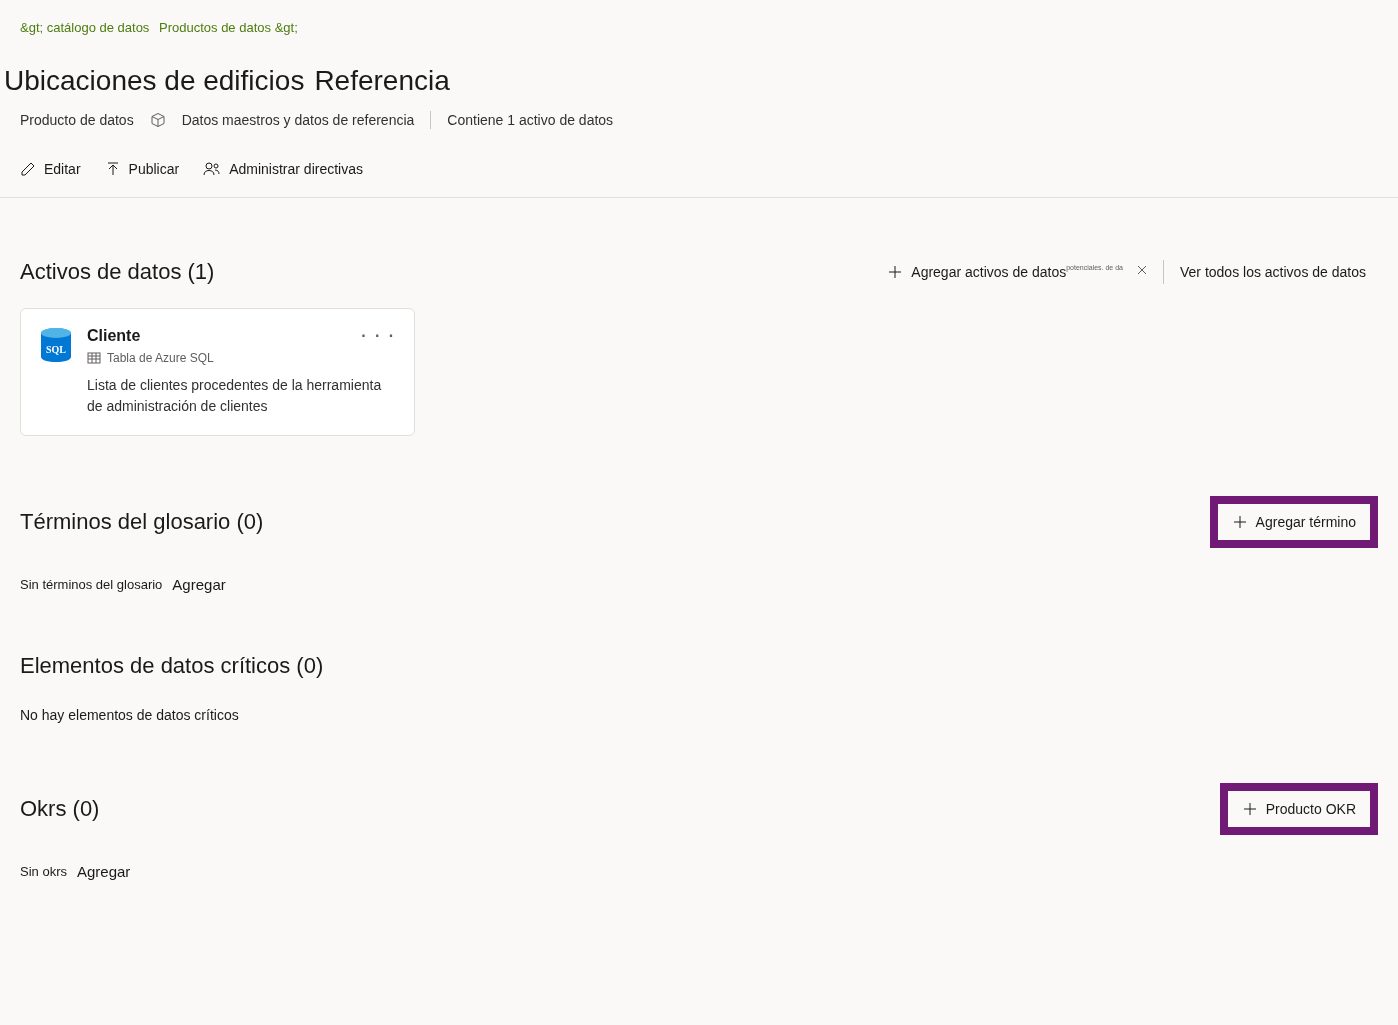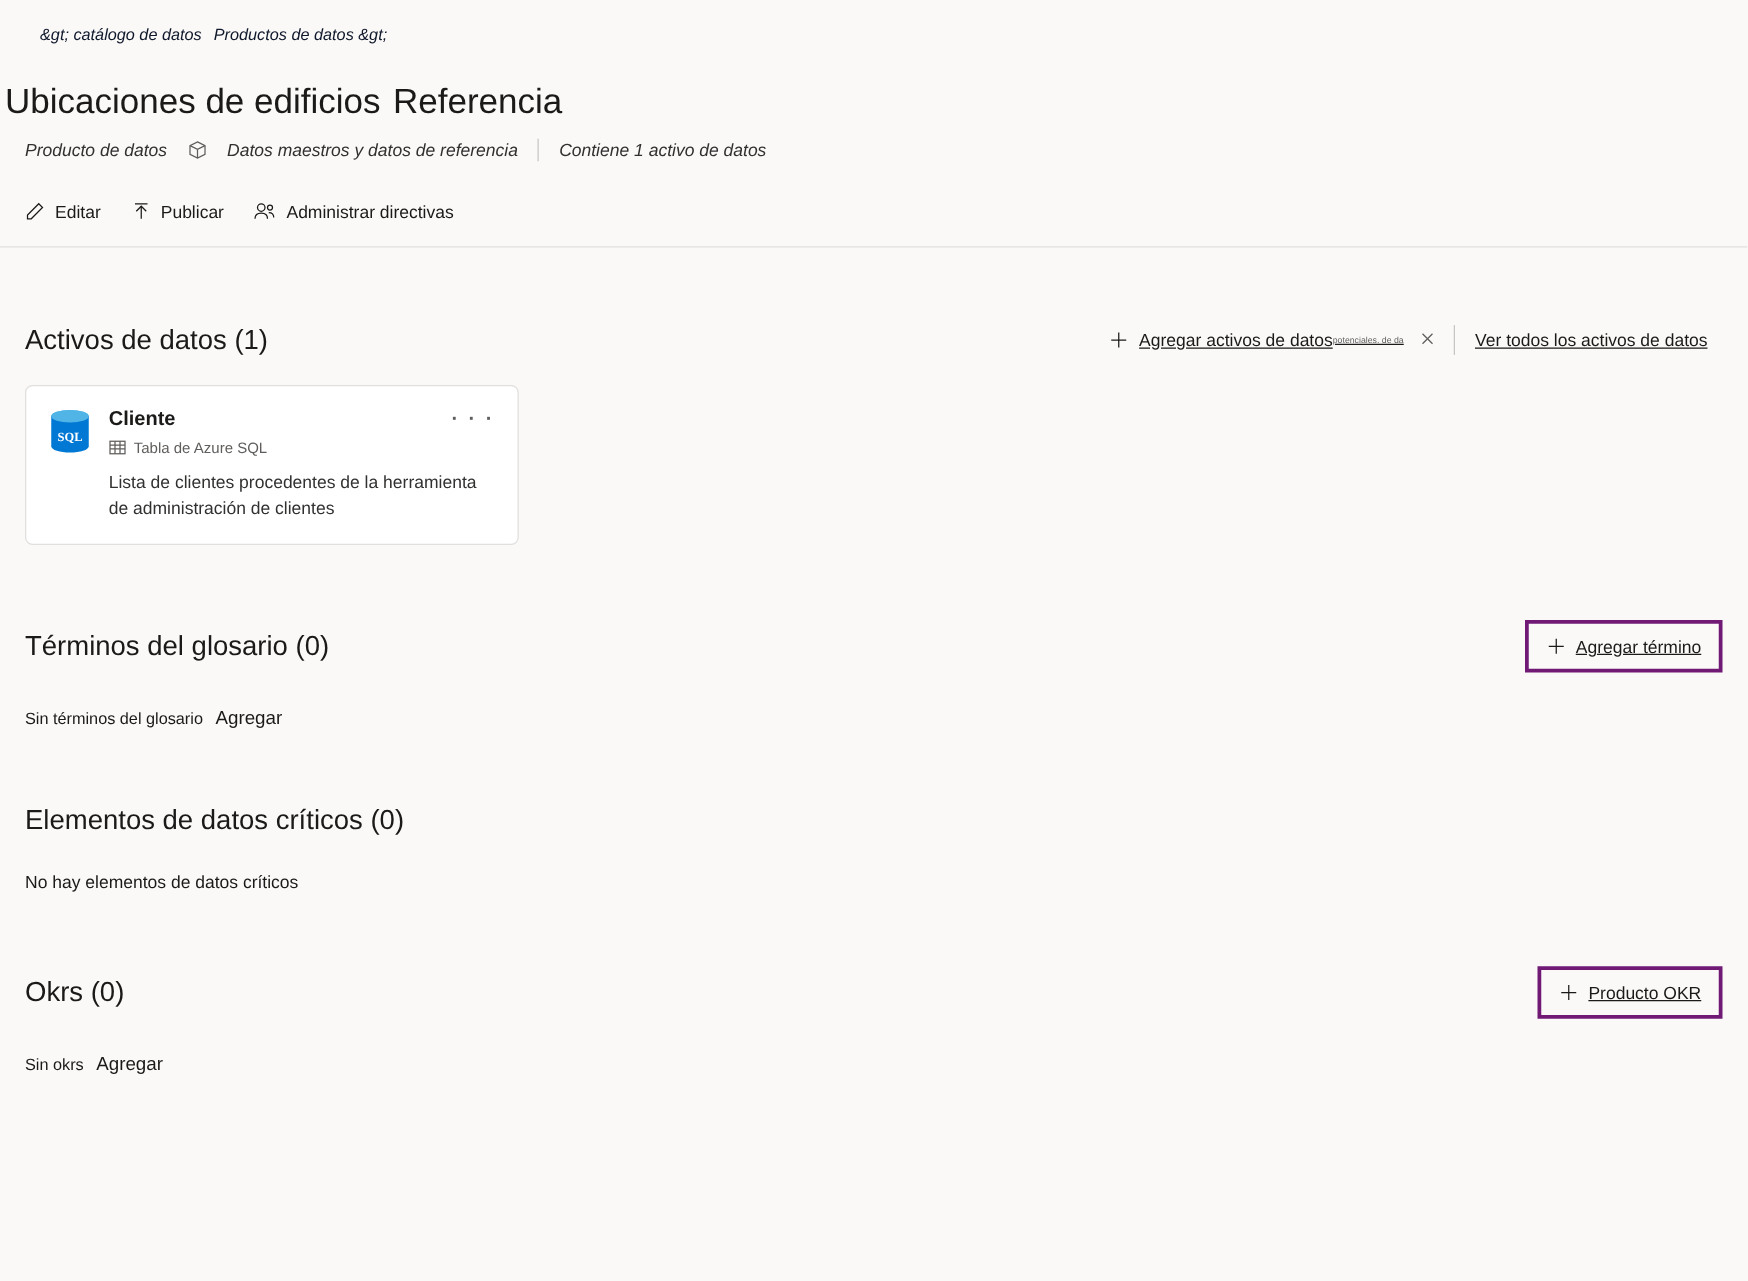--- a/index.html
+++ b/index.html
@@ -7,24 +7,23 @@
     font-family: "Segoe UI", -apple-system, BlinkMacSystemFont, sans-serif;
     background: #faf9f8;
     color: #1b1a19;
     font-size: 14px;
     width: 1398px;
     padding: 20px 0 40px 0;
   }
   .container { width: 100%; }
   .breadcrumb {
     font-size: 13px;
-    color: #0f172a;
-    padding: 0 32px;
+    color: #4d7c0f;
+    padding: 0 20px;
     margin-bottom: 30px;
-    font-style: italic;
   }
   .breadcrumb span { margin-right: 6px; }
   .title-row {
     display: flex;
     align-items: baseline;
     gap: 10px;
     padding: 0 4px;
     margin-bottom: 14px;
   }
   .title-main {
@@ -37,21 +36,21 @@
   }
   .meta-row {
     display: flex;
     align-items: center;
     gap: 10px;
     padding: 0 20px;
     margin-bottom: 28px;
     font-size: 14px;
     color: #323130;
   }
-  .meta-item { display: inline-flex; align-items: flex-end; gap: 16px; font-style: italic; }
+  .meta-item { display: inline-flex; align-items: flex-end; gap: 16px; }
   .meta-divider {
     width: 1px;
     height: 18px;
     background: #c8c6c4;
     margin: 0 6px;
   }
   .cube-icon svg, .icon-wrap svg { display: block; }
   .toolbar {
     display: flex;
     align-items: center;
@@ -88,29 +87,27 @@
     font-size: 22px;
     font-weight: 400;
   }
   .section-actions {
     display: flex;
     align-items: center;
     gap: 0;
   }
   .action-btn {
     display: inline-flex;
-    align-items: center;
     gap: 8px;
     background: none;
     border: none;
     font-size: 14px;
     color: #1b1a19;
     cursor: pointer;
     padding: 6px 12px;
-    text-decoration: underline;
   }
   .action-divider {
     width: 1px;
     height: 24px;
     background: #c8c6c4;
     margin: 0 4px;
   }
   .plus-svg { width: 16px; height: 16px; }
   .sub-text-btn {
     font-size: 7px;
@@ -181,21 +178,21 @@
   .empty-text { font-size: 13px; }
   .add-link {
     background: none;
     border: none;
     font-size: 15px;
     color: #1b1a19;
     cursor: pointer;
   }
   
   .highlight-box {
-    border: 3px solid #701a75;
+    border: 8px solid #701a75;
     padding: 4px 2px;
   }
   
   .table-icon svg { display: block; }
 </style>
 </head>
 <body>
 
 <div class="container">
 

